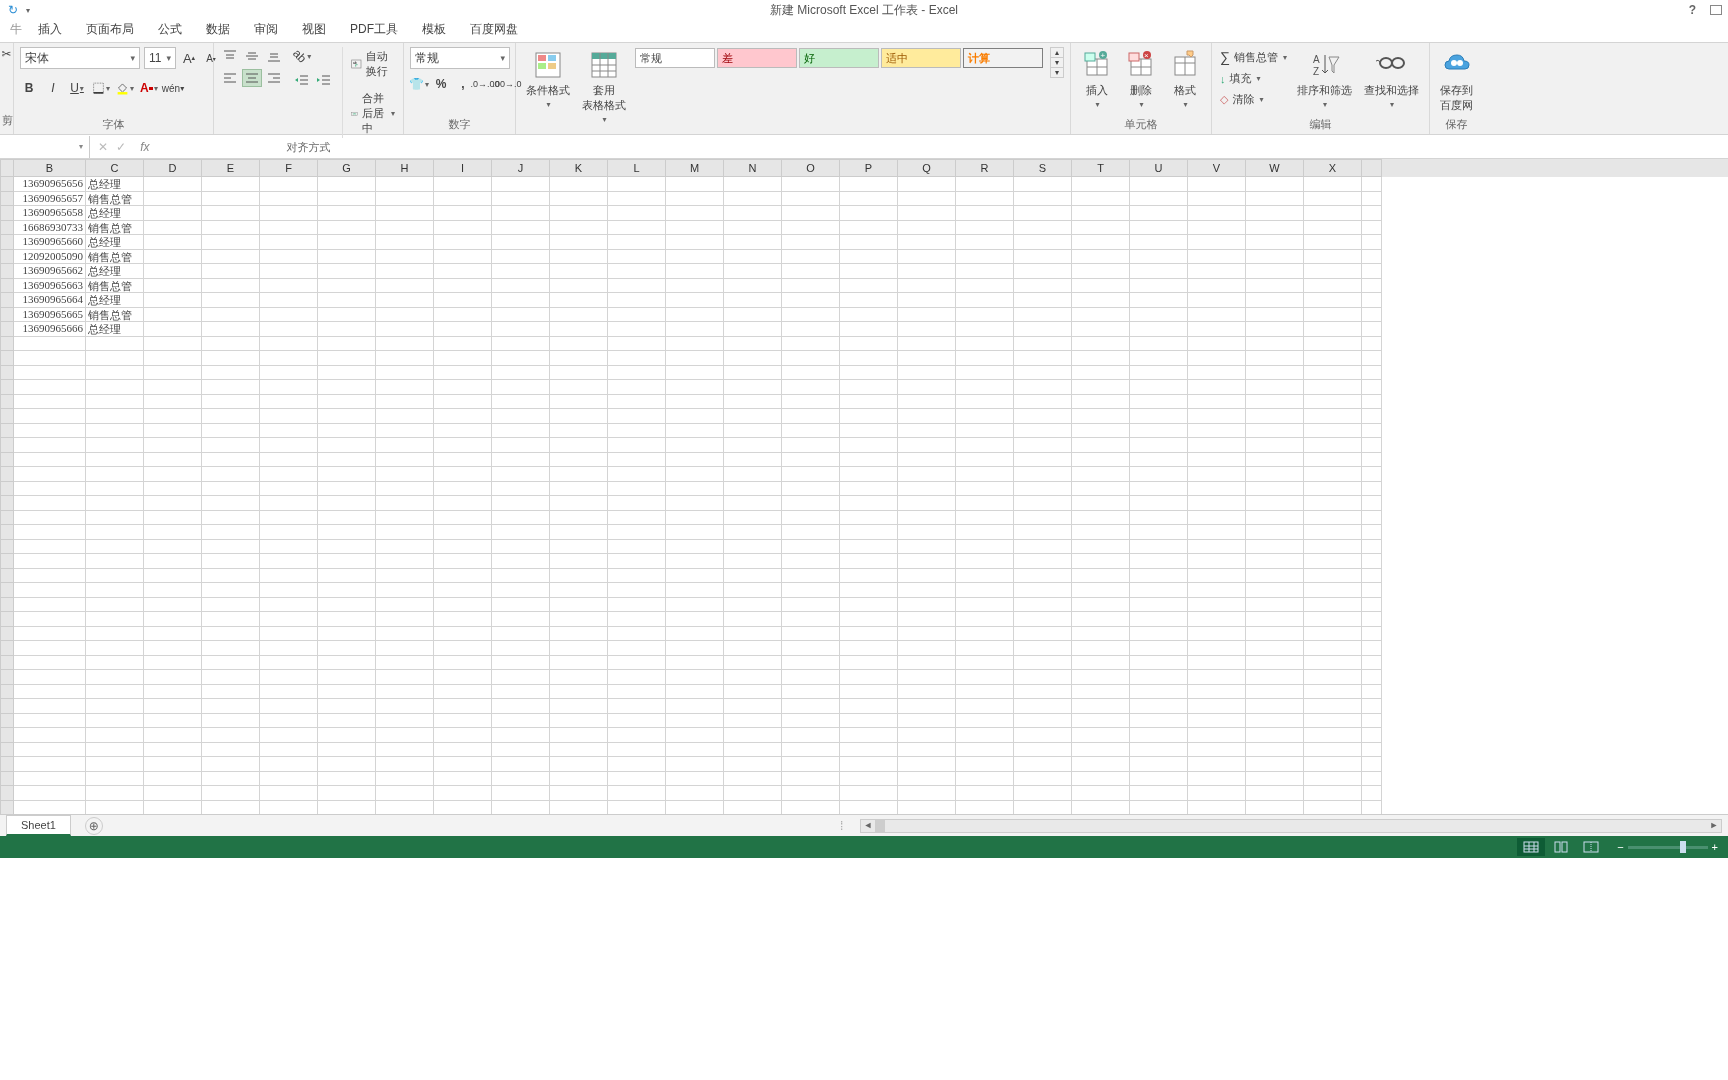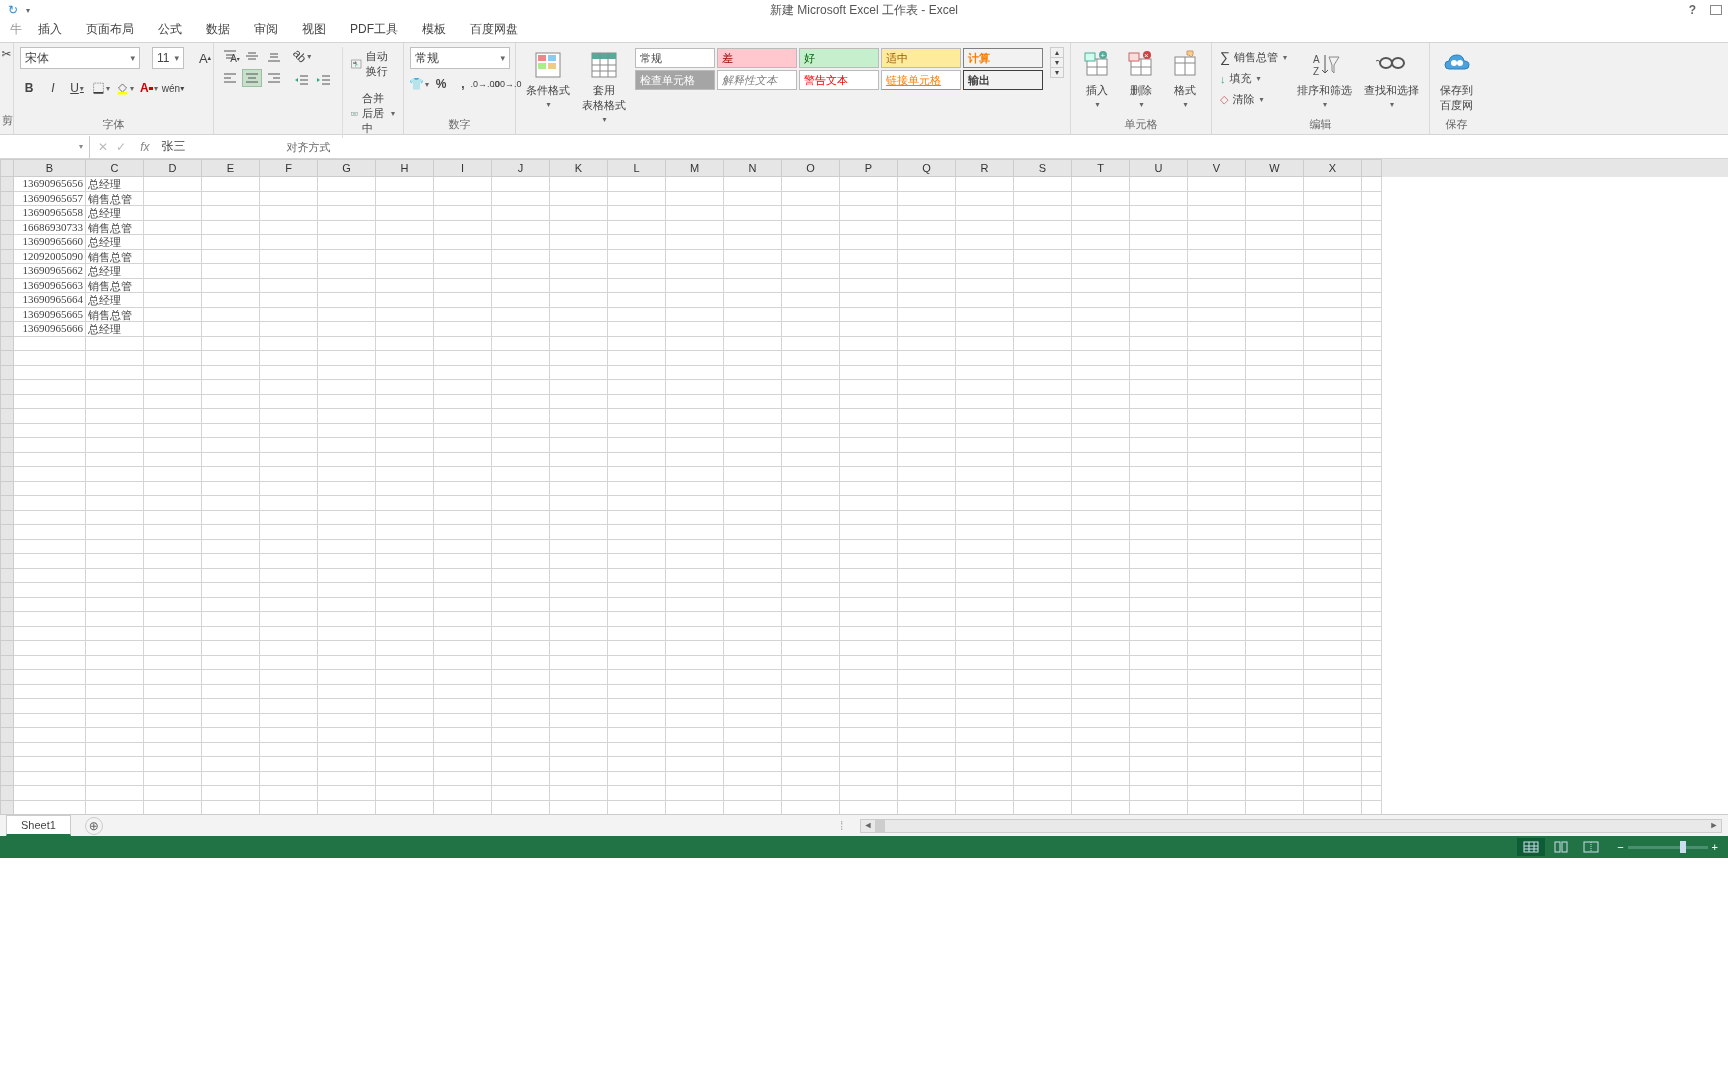--- a/index.html
+++ b/index.html
@@ -15,21 +15,21 @@
 .tabs { height: 23px; background: #fff; display: flex; align-items: flex-end; gap: 0; padding-left: 6px; border-bottom: 1px solid #d4d4d4; }
 .tabs .tab { padding: 4px 12px; font-size: 12px; color: #444; cursor: pointer; }
 
 
 .ribbon { height: 92px; background: #f1f1f1; border-bottom: 1px solid #d4d4d4; display: flex; }
 .group { border-right: 1px solid #d9d9d9; display: flex; flex-direction: column; justify-content: space-between; padding: 4px 6px 0 6px; position: relative; }
 .group-body { flex: 1; display: flex; align-items: flex-start; gap: 4px; }
 .group-label { text-align: center; font-size: 11px; color: #666; padding: 2px 0; position: relative; }
 
 
-.font-top { display: flex; gap: 12px; align-items: center; }
+.font-top { display: flex; gap: 4px; align-items: center; }
 .combo { background: #fff; border: 1px solid #c0c0c0; height: 22px; display: flex; align-items: center; padding: 0 18px 0 4px; font-size: 12px; position: relative; }
 .combo::after { content: "▾"; position: absolute; right: 4px; font-size: 9px; color: #666; }
 .font-combo { width: 120px; }
 .size-combo { width: 32px; }
 .btn-s { width: 18px; height: 18px; display: inline-flex; align-items: center; justify-content: center; font-size: 12px; cursor: pointer; }
 .font-bottom { display: flex; gap: 6px; align-items: center; margin-top: 6px; }
 .dd { font-size: 8px; color: #666; margin-left: 1px; }
 
 
 .align-grid { display: flex; flex-direction: column; gap: 4px; }
@@ -308,27 +308,20 @@
           <span class="dd">▾</span>
       </div>
       <div>
         <div style="display:flex">
           <div class="style-box style-normal">常规</div>
           <div class="style-box style-bad">差</div>
           <div class="style-box style-good">好</div>
           <div class="style-box style-neutral">适中</div>
           <div class="style-box style-calc">计算</div>
         </div>
-        <div style="display:flex">
-          <div class="style-box style-check">检查单元格</div>
-          <div class="style-box style-explain">解释性文本</div>
-          <div class="style-box style-warn">警告文本</div>
-          <div class="style-box style-link">链接单元格</div>
-          <div class="style-box style-output">输出</div>
-        </div>
       </div>
       <div style="display:flex;flex-direction:column;width:14px;border:1px solid #ccc;margin-left:2px">
         <div style="flex:1;text-align:center;font-size:8px">▴</div>
         <div style="flex:1;text-align:center;font-size:8px;border-top:1px solid #ccc">▾</div>
         <div style="flex:1;text-align:center;font-size:8px;border-top:1px solid #ccc">▾</div>
       </div>
     </div>
   </div>
 
   <div class="group">
@@ -432,21 +425,20 @@
 
 <div class="fbar">
   <div class="nb-wrap">
       <span></span>
     </div>
   <div class="fx-btns">
     <span>✕</span>
     <span>✓</span>
   </div>
   <span class="fx-label">fx</span>
-  <div class="fx-input">张三</div>
 </div>
 
 <div class="grid-wrap">
   <div class="colhdr" id="colhdr">
       <div class="corner"></div>
       <div class="ch" style="width: 72px;">B</div>
       <div class="ch" style="width: 58px;">C</div>
       <div class="ch" style="width: 58px;">D</div>
       <div class="ch" style="width: 58px;">E</div>
       <div class="ch" style="width: 58px;">F</div>

